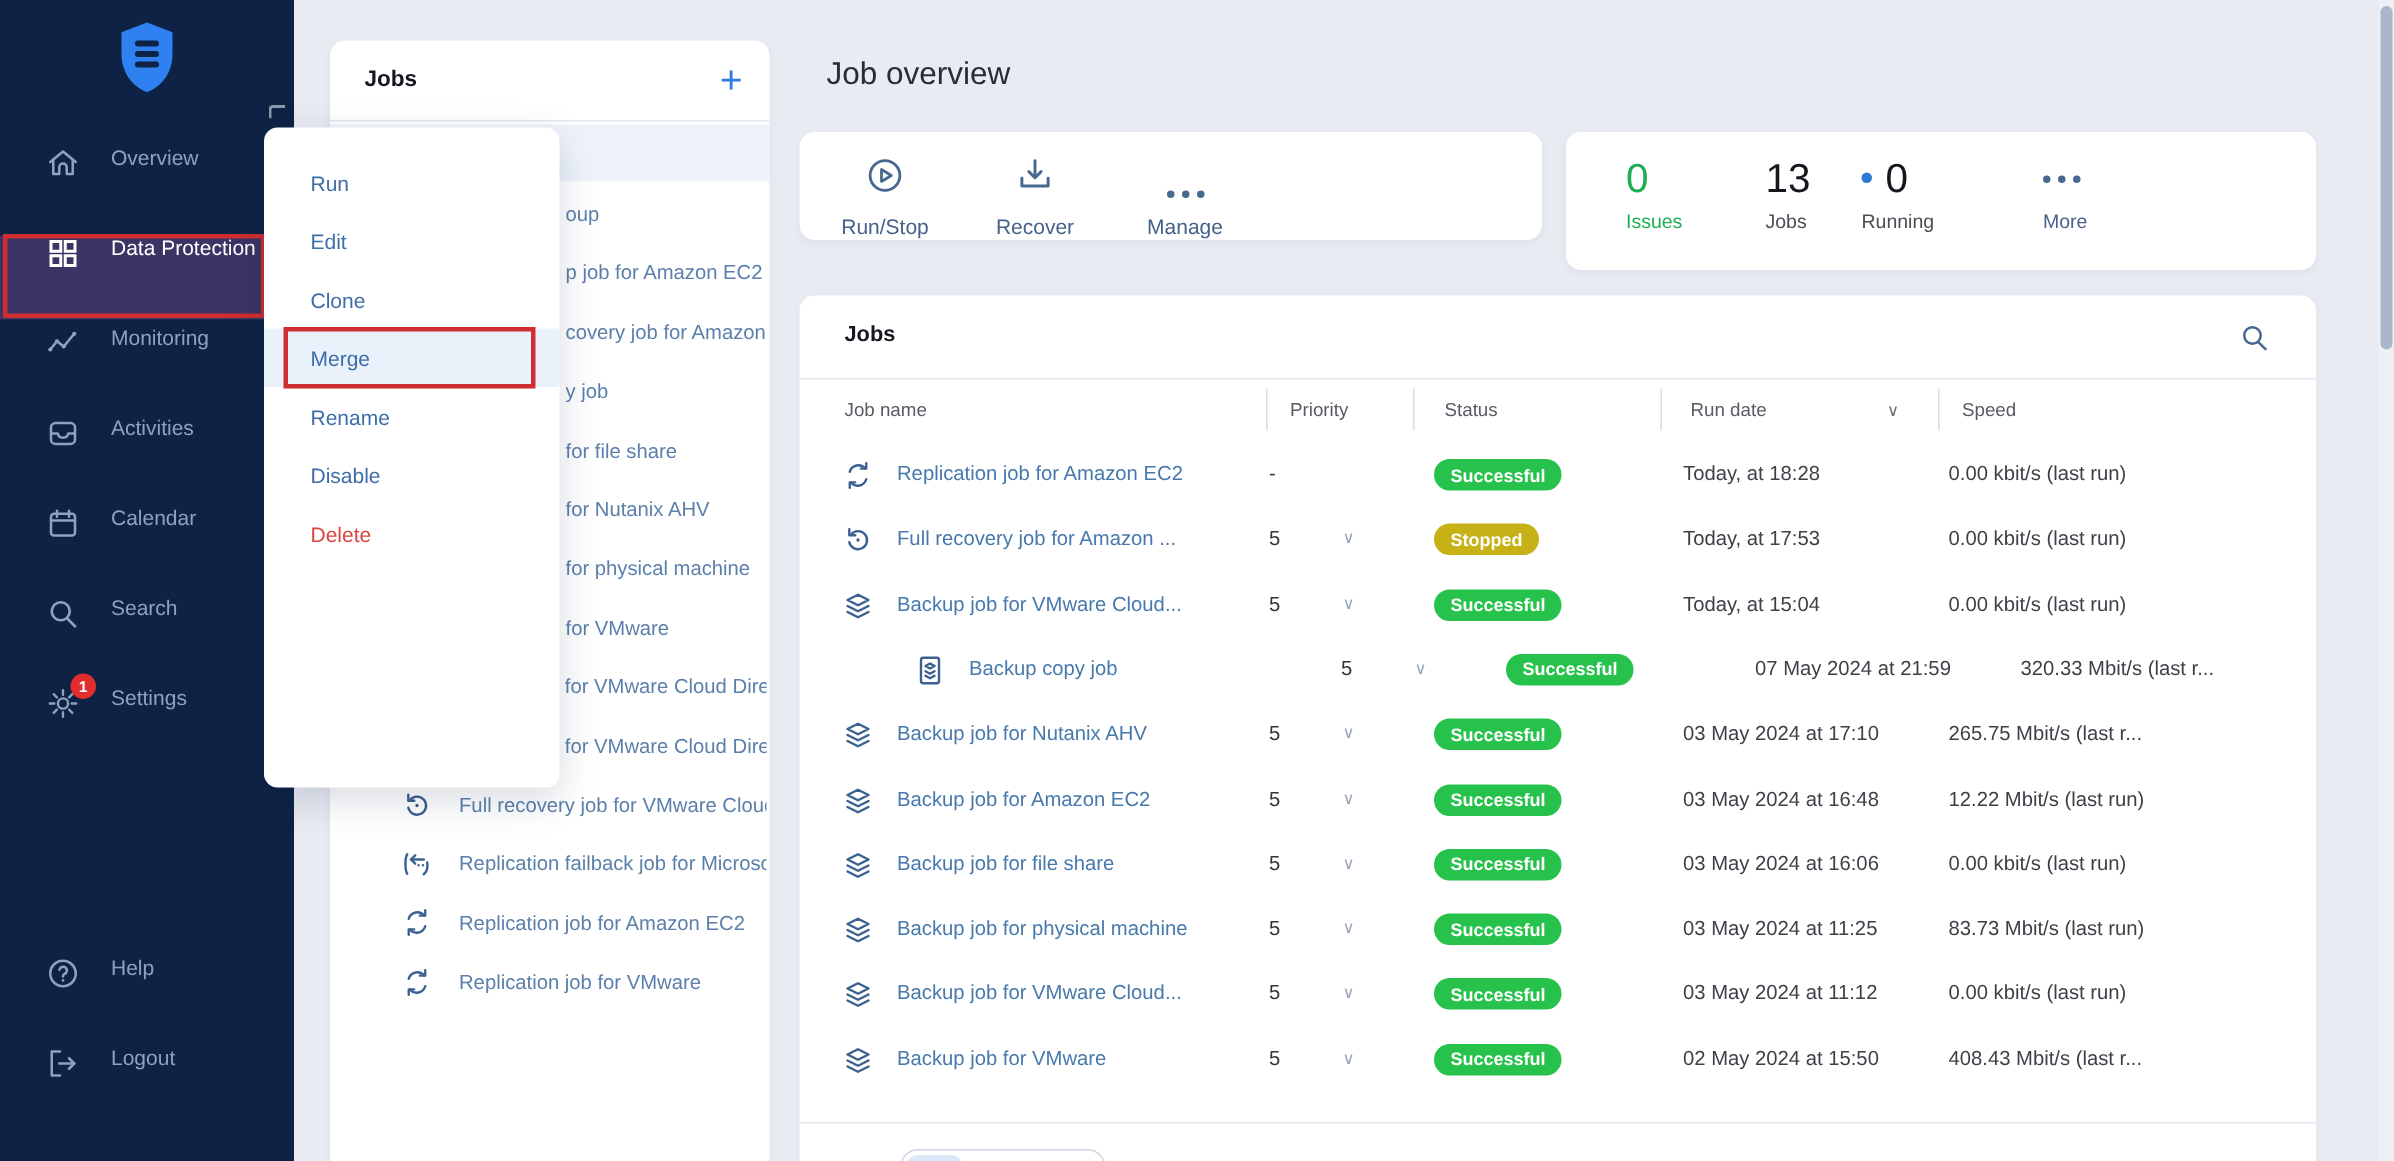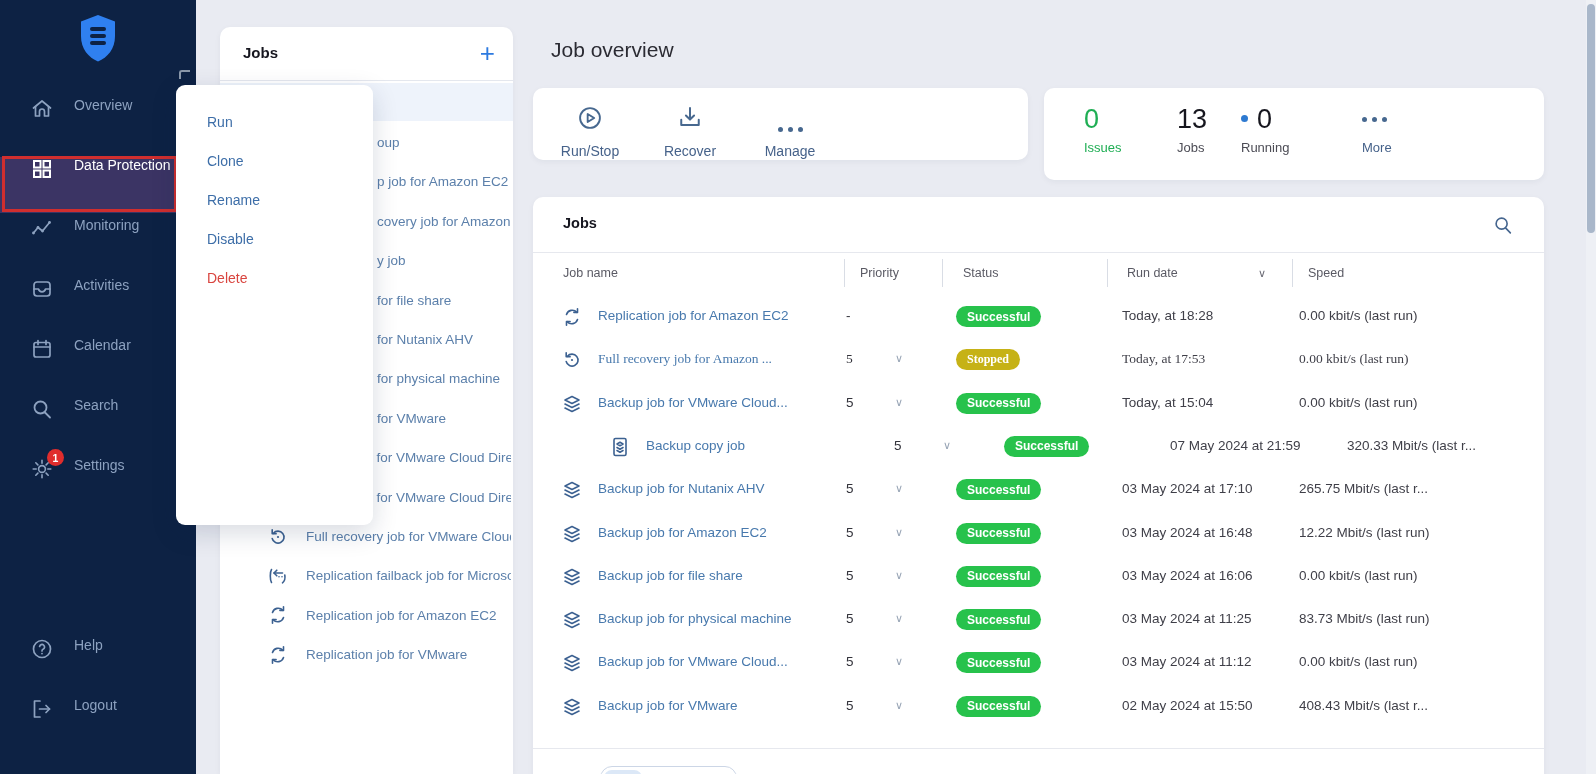--- a/index.html
+++ b/index.html
@@ -330,21 +330,28 @@
       </div>
     </div>
 </div>
 
 <div id="menu-tail" class="abs"></div>
 <div id="context-menu" class="abs">
     <div class="menu-item">
       <span>Run</span>
     </div>
     <div class="menu-item">
+      <span>Edit</span>
+    </div>
+    <div class="menu-item">
       <span>Clone</span>
+    </div>
+    <div class="menu-item highlighted">
+      <span>Merge</span>
+      <div class="annotation" style="left: 13px; top: -1px; width: 168px; height: 41px; z-index: 22;"></div>
     </div>
     <div class="menu-item">
       <span>Rename</span>
     </div>
     <div class="menu-item">
       <span>Disable</span>
     </div>
     <div class="menu-item danger">
       <span>Delete</span>
     </div>
@@ -437,21 +444,21 @@
               <path d="M17.5 3.8v3.6h-3.6"></path>
               <path d="M17.5 14.5a6 6 0 0 1-10.3 2.2"></path>
               <path d="M6.5 20.2v-3.6h3.6"></path>
             </svg></span></span>
         <span class="job-name">Replication job for Amazon EC2</span>
         <span class="priority">-</span>
         <span class="badge" style="background: rgb(39, 194, 76);">Successful</span>
         <span class="run-date">Today, at 18:28</span>
         <span class="speed">0.00 kbit/s (last run)</span>
       </div>
-      <div class="t-row" style="top: 141.3px; font-family: Liberation Serif, serif;">
+      <div class="t-row" style="top: 141.3px;">
         <span class="row-icon"><span><svg width="24" height="24" viewBox="0 0 24 24" fill="none" stroke="currentColor" stroke-width="1.6" stroke-linecap="round" stroke-linejoin="round">
               <path d="M6.2 13.5a6 6 0 1 0 1.2-5.2"></path>
               <path d="M6.2 4.8v4h4"></path>
               <circle cx="12" cy="12" r="1.1" fill="currentColor" stroke="none"></circle>
             </svg></span></span>
         <span class="job-name">Full recovery job for Amazon ...</span>
         <span class="priority">5</span>
         <span class="prio-chevron">∨</span>
         <span class="badge" style="background: rgb(198, 178, 22);">Stopped</span>
         <span class="run-date">Today, at 17:53</span>

